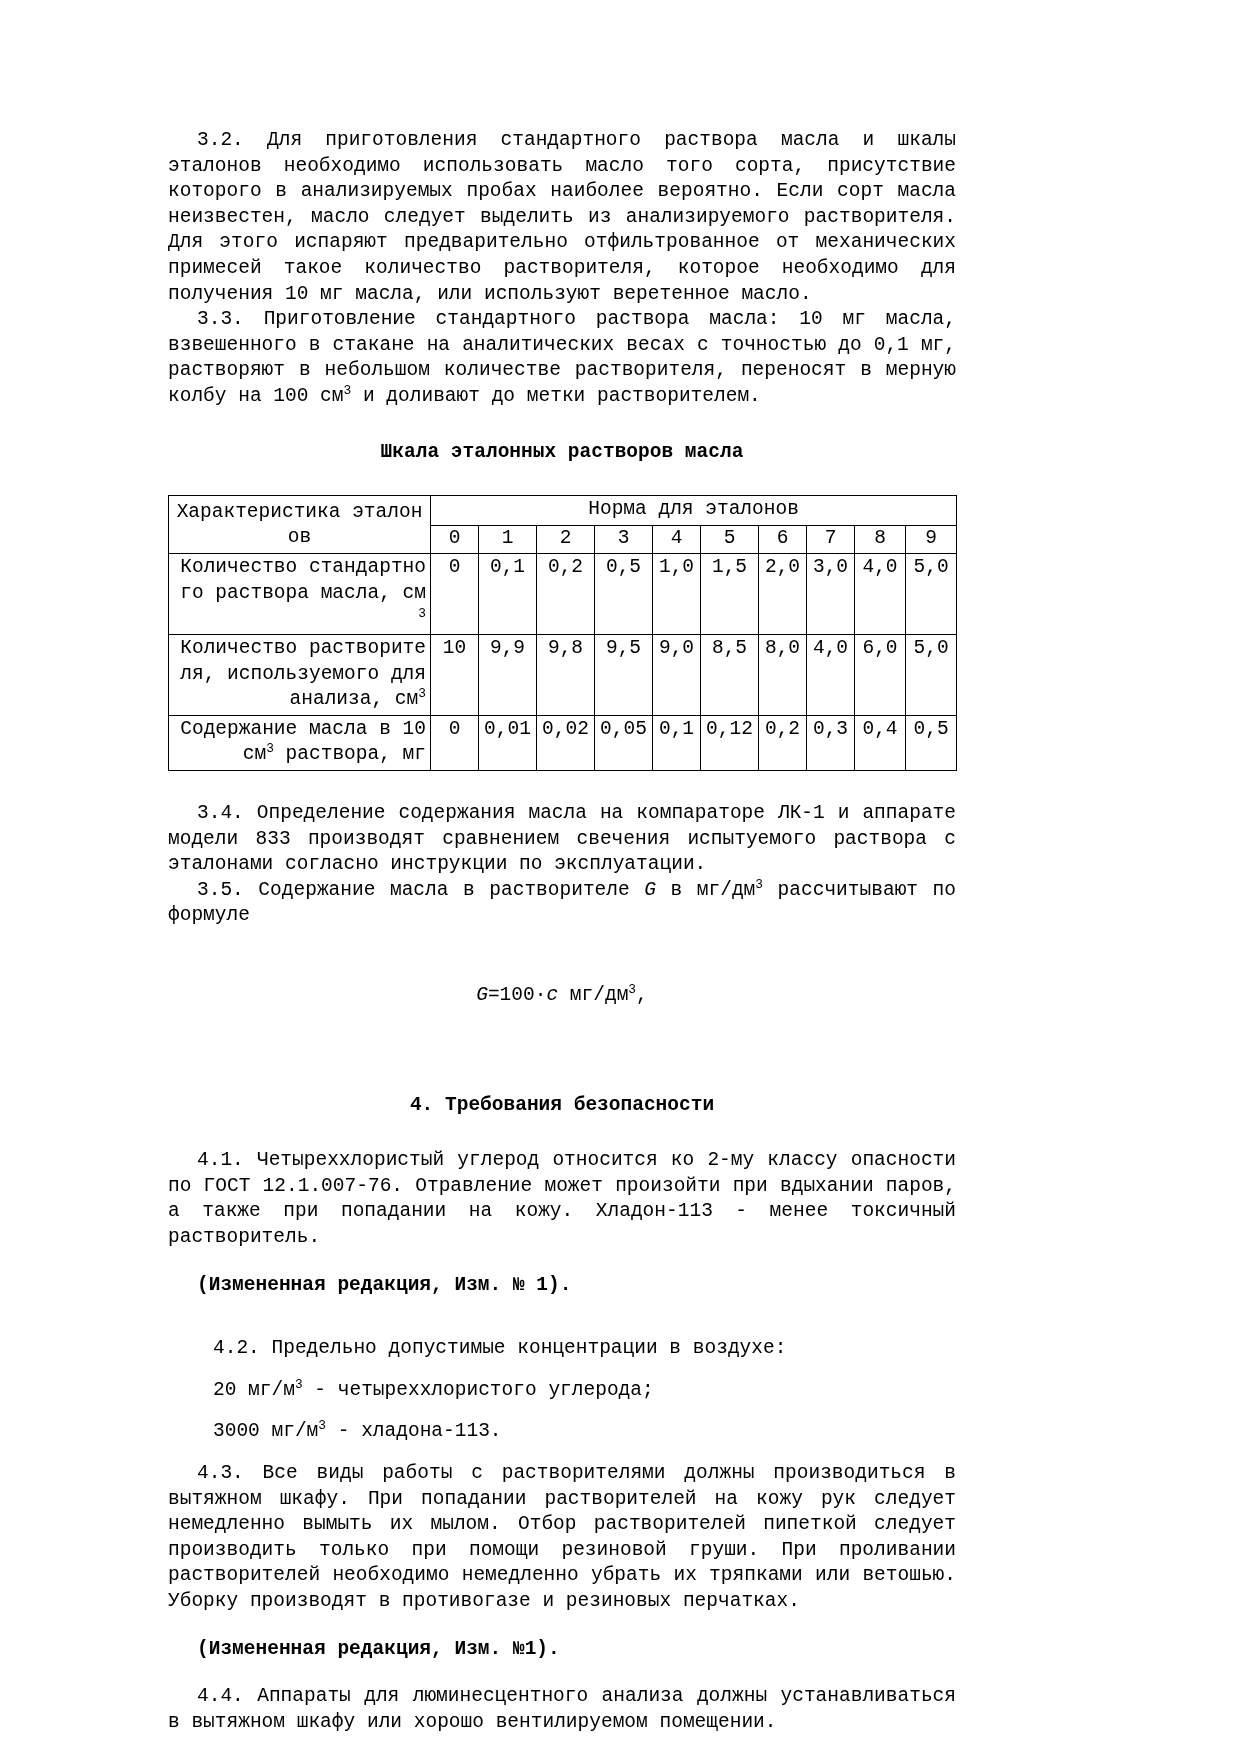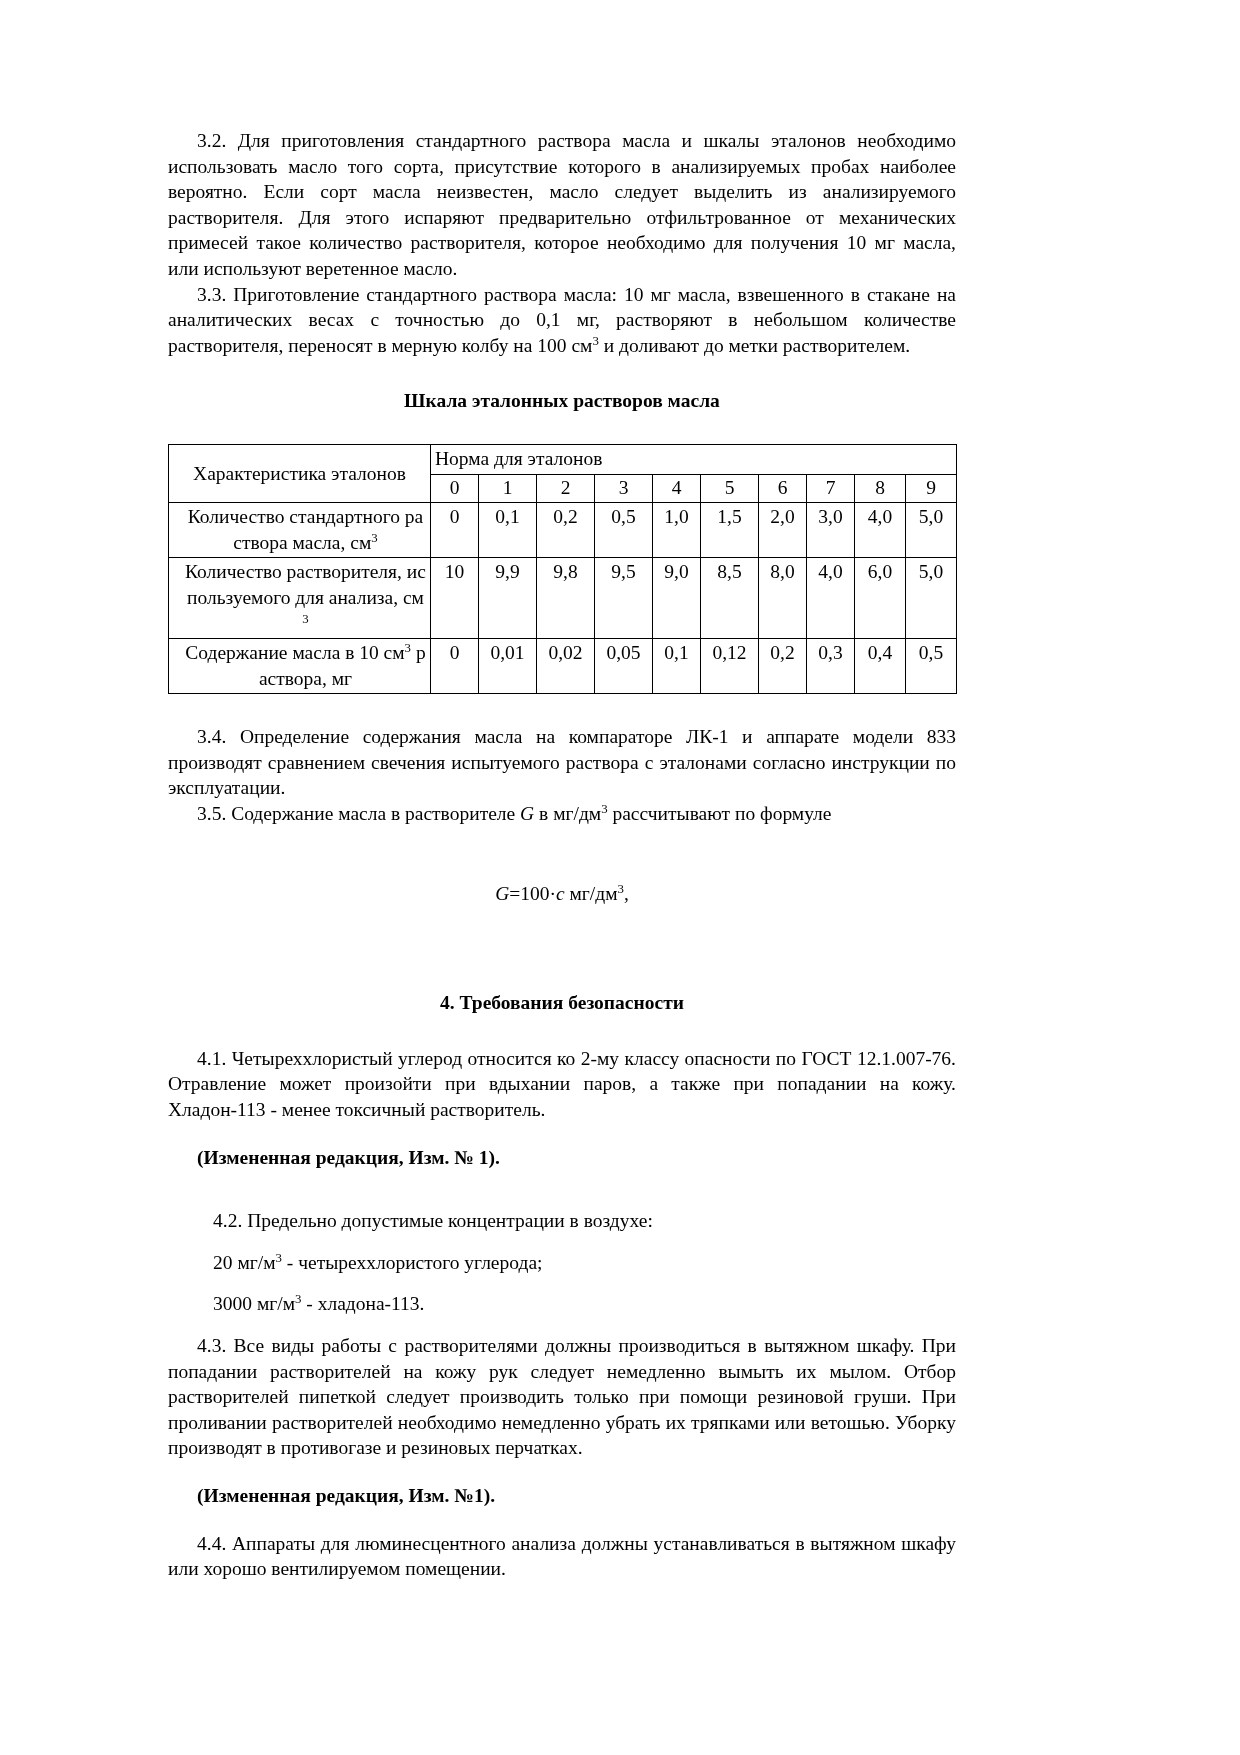--- a/index.html
+++ b/index.html
@@ -13,20 +13,21 @@
     font-family: "Liberation Serif", "DejaVu Serif", serif;
     color: #000000;
     -webkit-font-smoothing: antialiased;
   }
   .page {
     position: relative;
     width: 1160px;
     height: 1755px;
     box-sizing: border-box;
     padding: 128px 168px 0 168px;
+    font-family: Liberation Mono, monospace;
   }
   .content {
     width: 788px;
   }
   p.para {
     margin: 0;
     font-size: 19.5px;
     line-height: 25.6px;
     text-align: justify;
     text-indent: 29px;
@@ -64,31 +65,31 @@
     vertical-align: top;
     word-break: break-all;
     overflow-wrap: anywhere;
   }
   table.scale-table th.char-head {
     text-align: center;
     vertical-align: middle;
     padding-top: 3px;
   }
   table.scale-table th.norm-head {
-    text-align: left;
+    text-align: center;
     vertical-align: middle;
   }
   table.scale-table th.colnum {
     text-align: center;
     vertical-align: middle;
     padding: 0 2px 2px 2px;
   }
   table.scale-table td.rowlabel {
-    text-align: center;
-    padding-left: 16px;
+    text-align: right;
+    padding-left: 4px;
     margin-top: 9px;
   }
   table.scale-table td.val {
     text-align: center;
     padding-left: 2px;
     padding-right: 2px;
   }
   .formula {
     margin: 16px;
     font-size: 19.5px;

